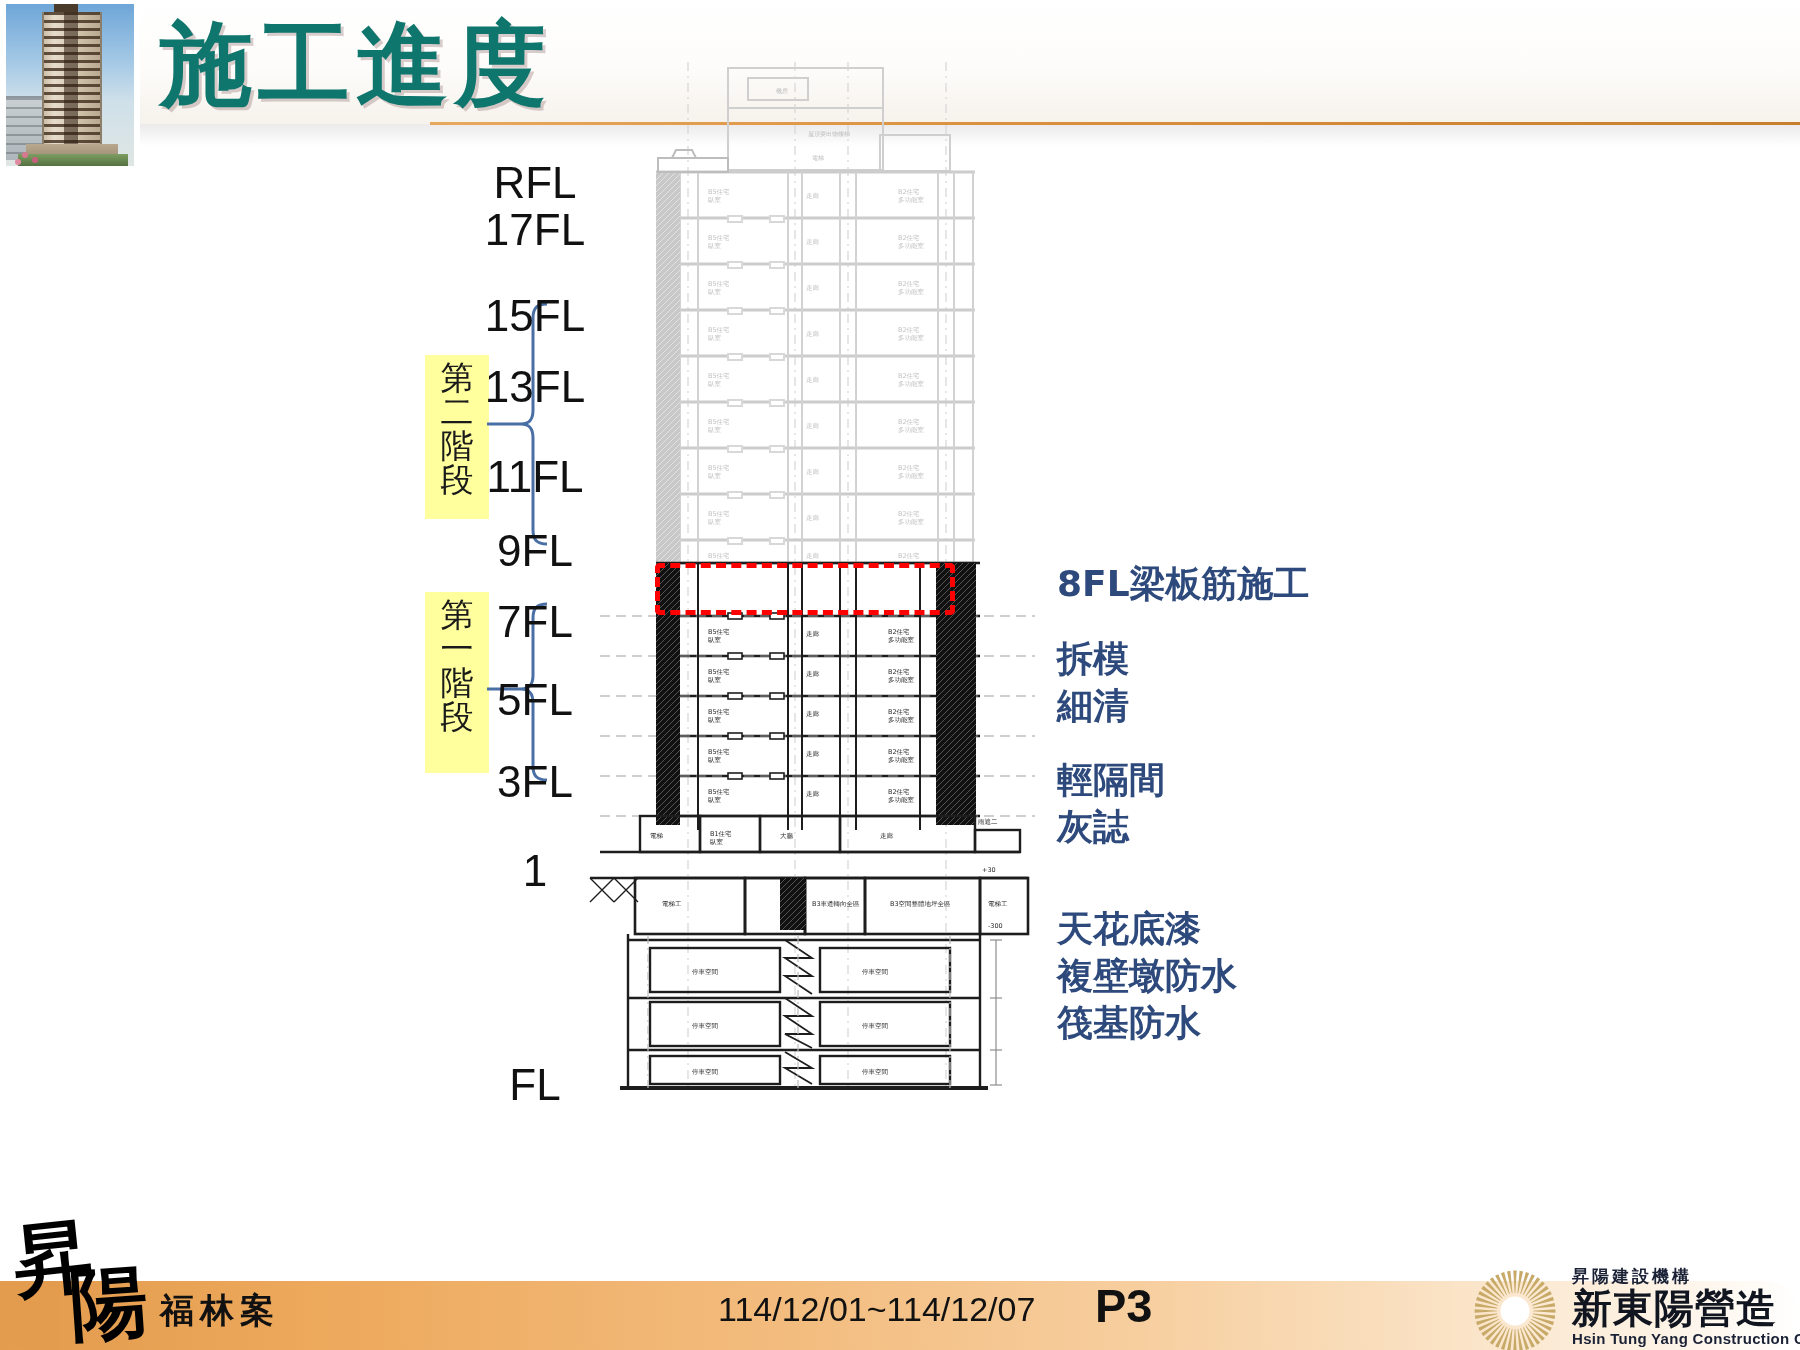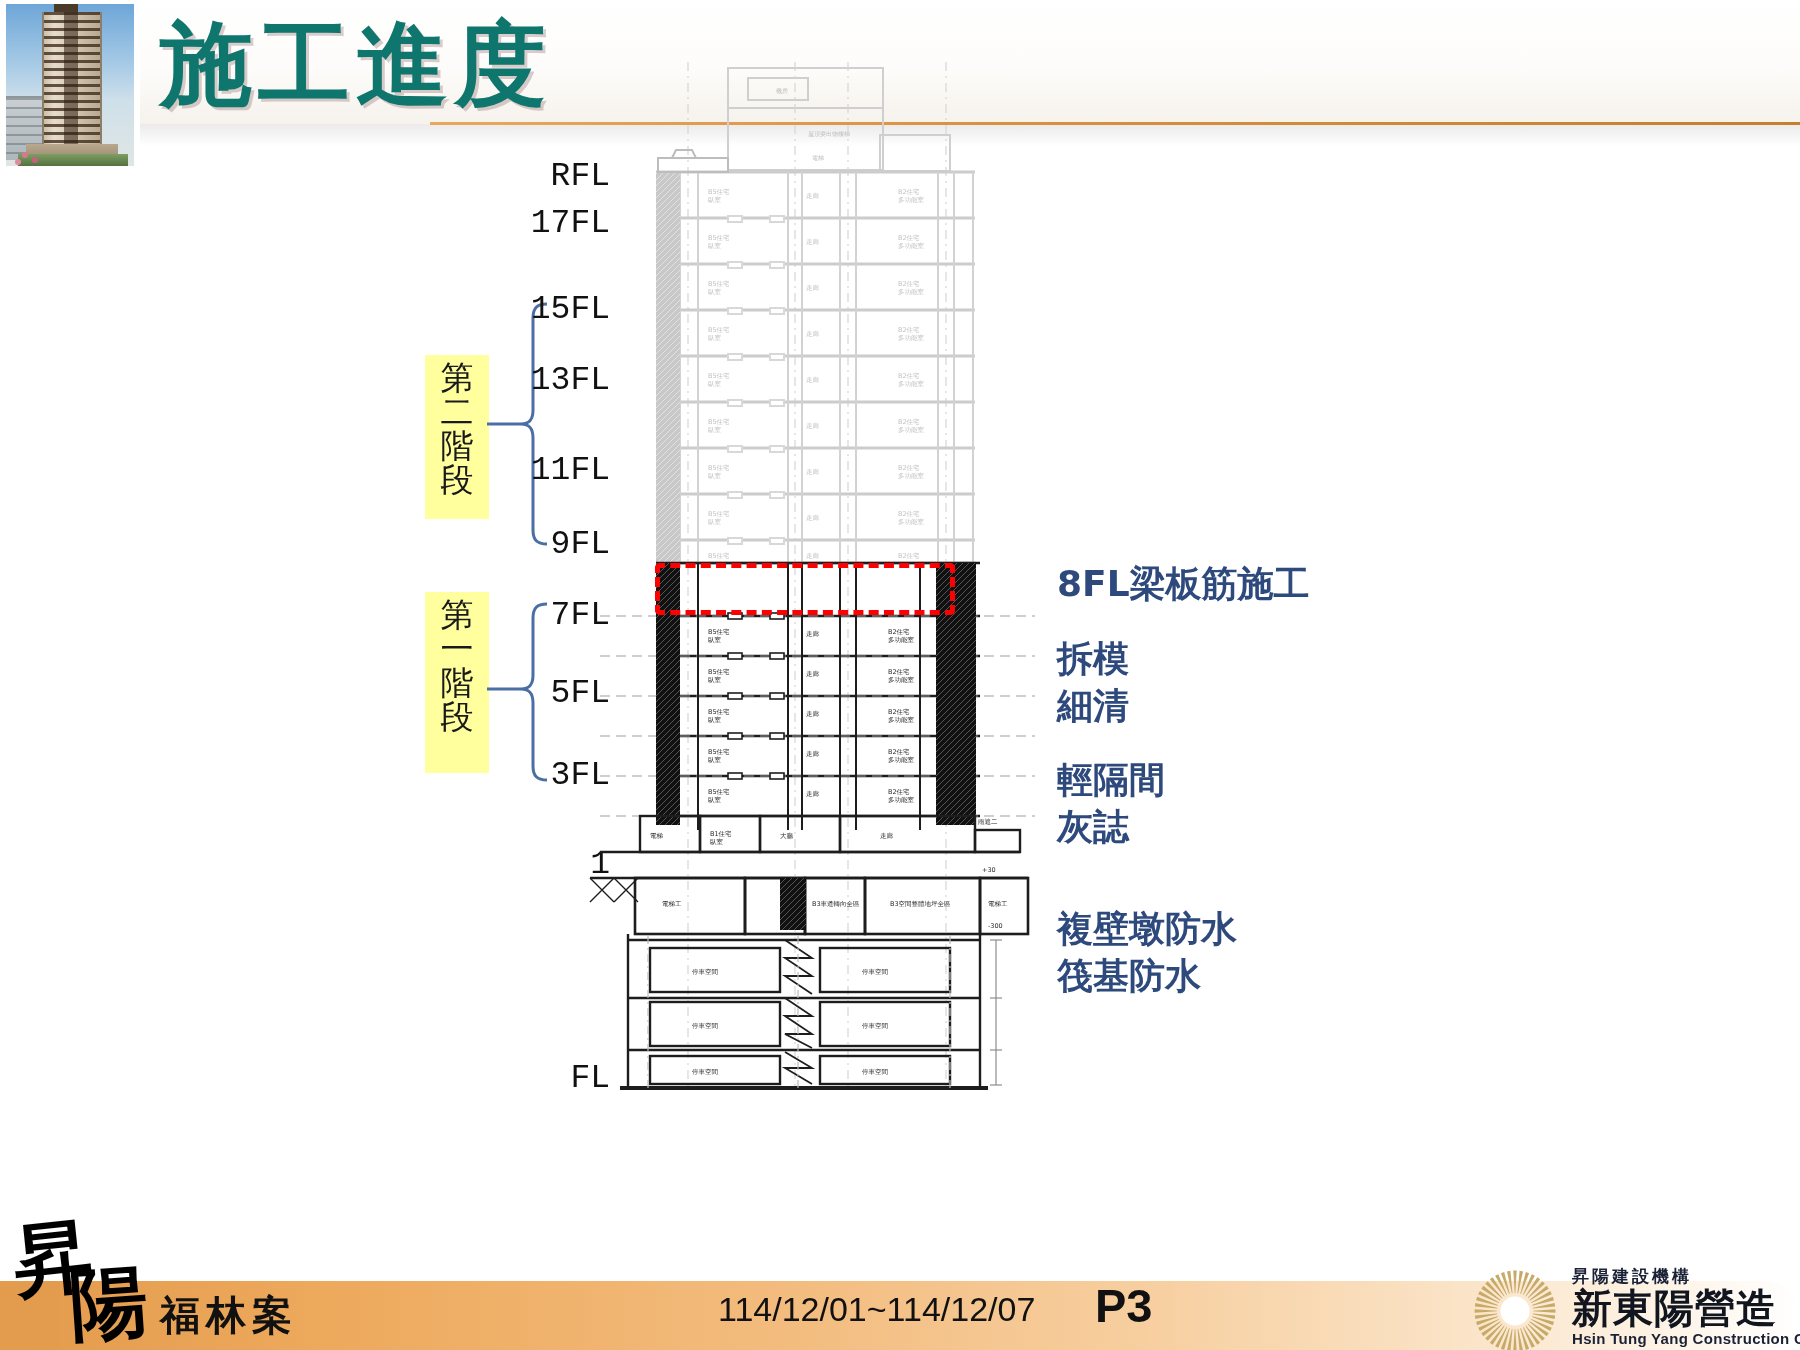--- a/index.html
+++ b/index.html
@@ -70,23 +70,23 @@
     font-size:33px;color:#1a1a1a;line-height:34px;
     text-align:center;padding:6px 0 23px 0;
     width:64px;
   }
   .brace{position:absolute;}
   .brace svg{display:block;}
 
   
   .floor-label{
     position:absolute;
-    font-family:Liberation Mono, monospace;
-    font-size:33px;color:#111111;white-space:nowrap;
-    text-align:right;
+    font-family:Liberation Sans, sans-serif;
+    font-size:44px;color:#111111;white-space:nowrap;
+    text-align:center;
   }
 
   
   #section{
     position:absolute;left:580px;top:40px;width:470px;height:1055px;
   }
   #section svg{display:block;}
 
   
   #highlight-8fl{
@@ -117,21 +117,21 @@
     position:absolute;left:8px;top:1228px;width:150px;height:118px;
     font-family:"DejaVu Serif","Liberation Serif",serif;
     font-size:78px;color:#000;font-weight:bold;
     letter-spacing:-6px;line-height:62px;
   }
   #sunyang-logo .c1{position:absolute;left:6px;top:0px;transform:rotate(-6deg);}
   #sunyang-logo .c2{position:absolute;left:62px;top:44px;transform:rotate(-4deg);}
   #project-name{
     position:absolute;left:160px;top:1288px;
     font-family:"DejaVu Serif","Liberation Serif",serif;
-    font-size:40px;color:#111;font-weight:bold;letter-spacing:6px;
+    font-size:34px;color:#111;font-weight:bold;letter-spacing:6px;
   }
   #date-range{
     position:absolute;left:718px;top:1290px;
     font-family:"Liberation Sans","DejaVu Sans",sans-serif;
     font-size:34px;color:#111;white-space:nowrap;
   }
   #page-num{
     position:absolute;left:1095px;top:1278px;
     font-family:"Liberation Sans","DejaVu Sans",sans-serif;
     font-size:47px;color:#111;font-weight:bold;
@@ -514,20 +514,21 @@
 <div class="annot" style="left:1057px;top:560px;">8FL梁板筋施工</div>
 
 <div style="position:absolute;left:1057px;top:635px;">
   <div class="annot" style="position:relative;left:0;top:0;">拆模</div>
   <div class="annot" style="position:relative;left:0;top:0;">細清</div>
   <div class="annot" style="position:relative;left:0;top:0;margin-top:27px;">輕隔間</div>
   <div class="annot" style="position:relative;left:0;top:0;">灰誌</div>
 </div>
 
 <div style="position:absolute;left:1057px;top:905px;">
+  <div class="annot" style="position:relative;">天花底漆</div>
   <div class="annot" style="position:relative;">複壁墩防水</div>
   <div class="annot" style="position:relative;">筏基防水</div>
 </div>
 
 <div id="footer-bar"></div>
 <div id="footer-bar-cap"></div>
 
 <div id="sunyang-logo">
   <span class="c1">昇</span>
   <span class="c2">陽</span>

